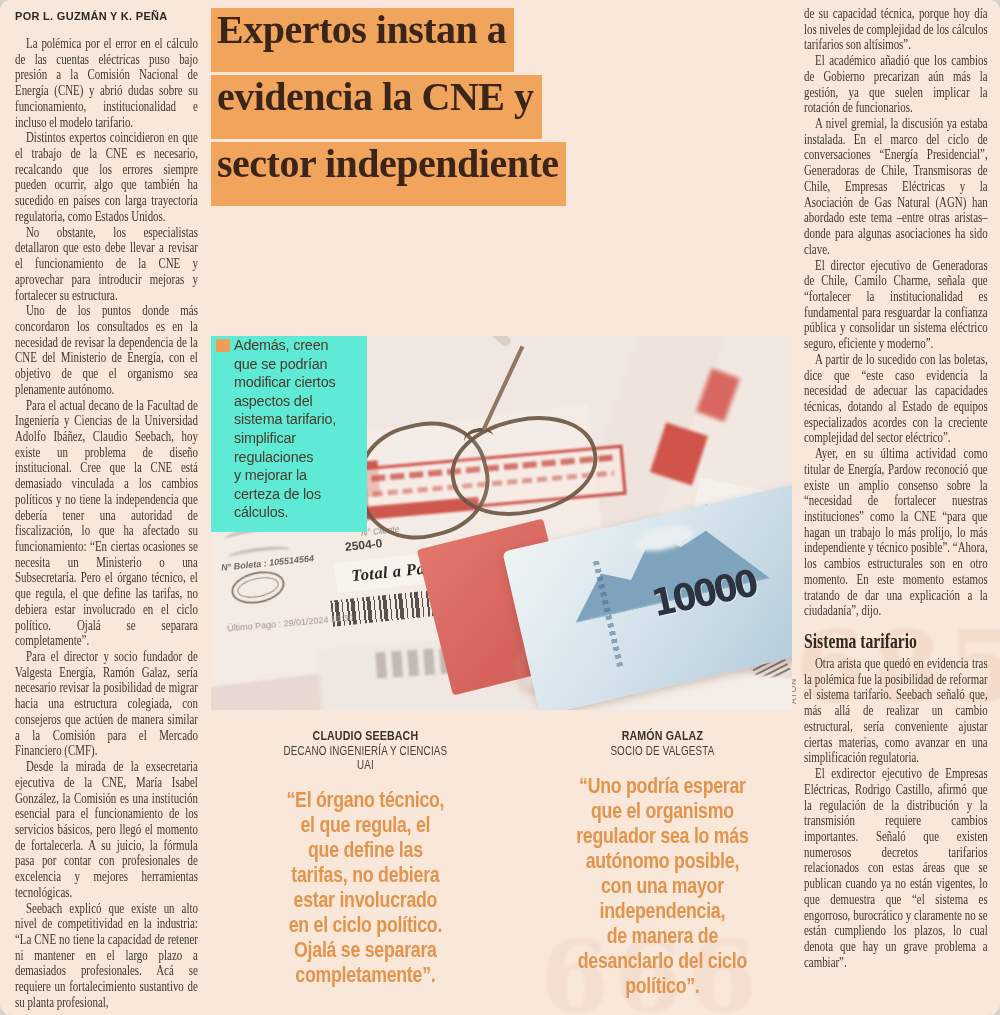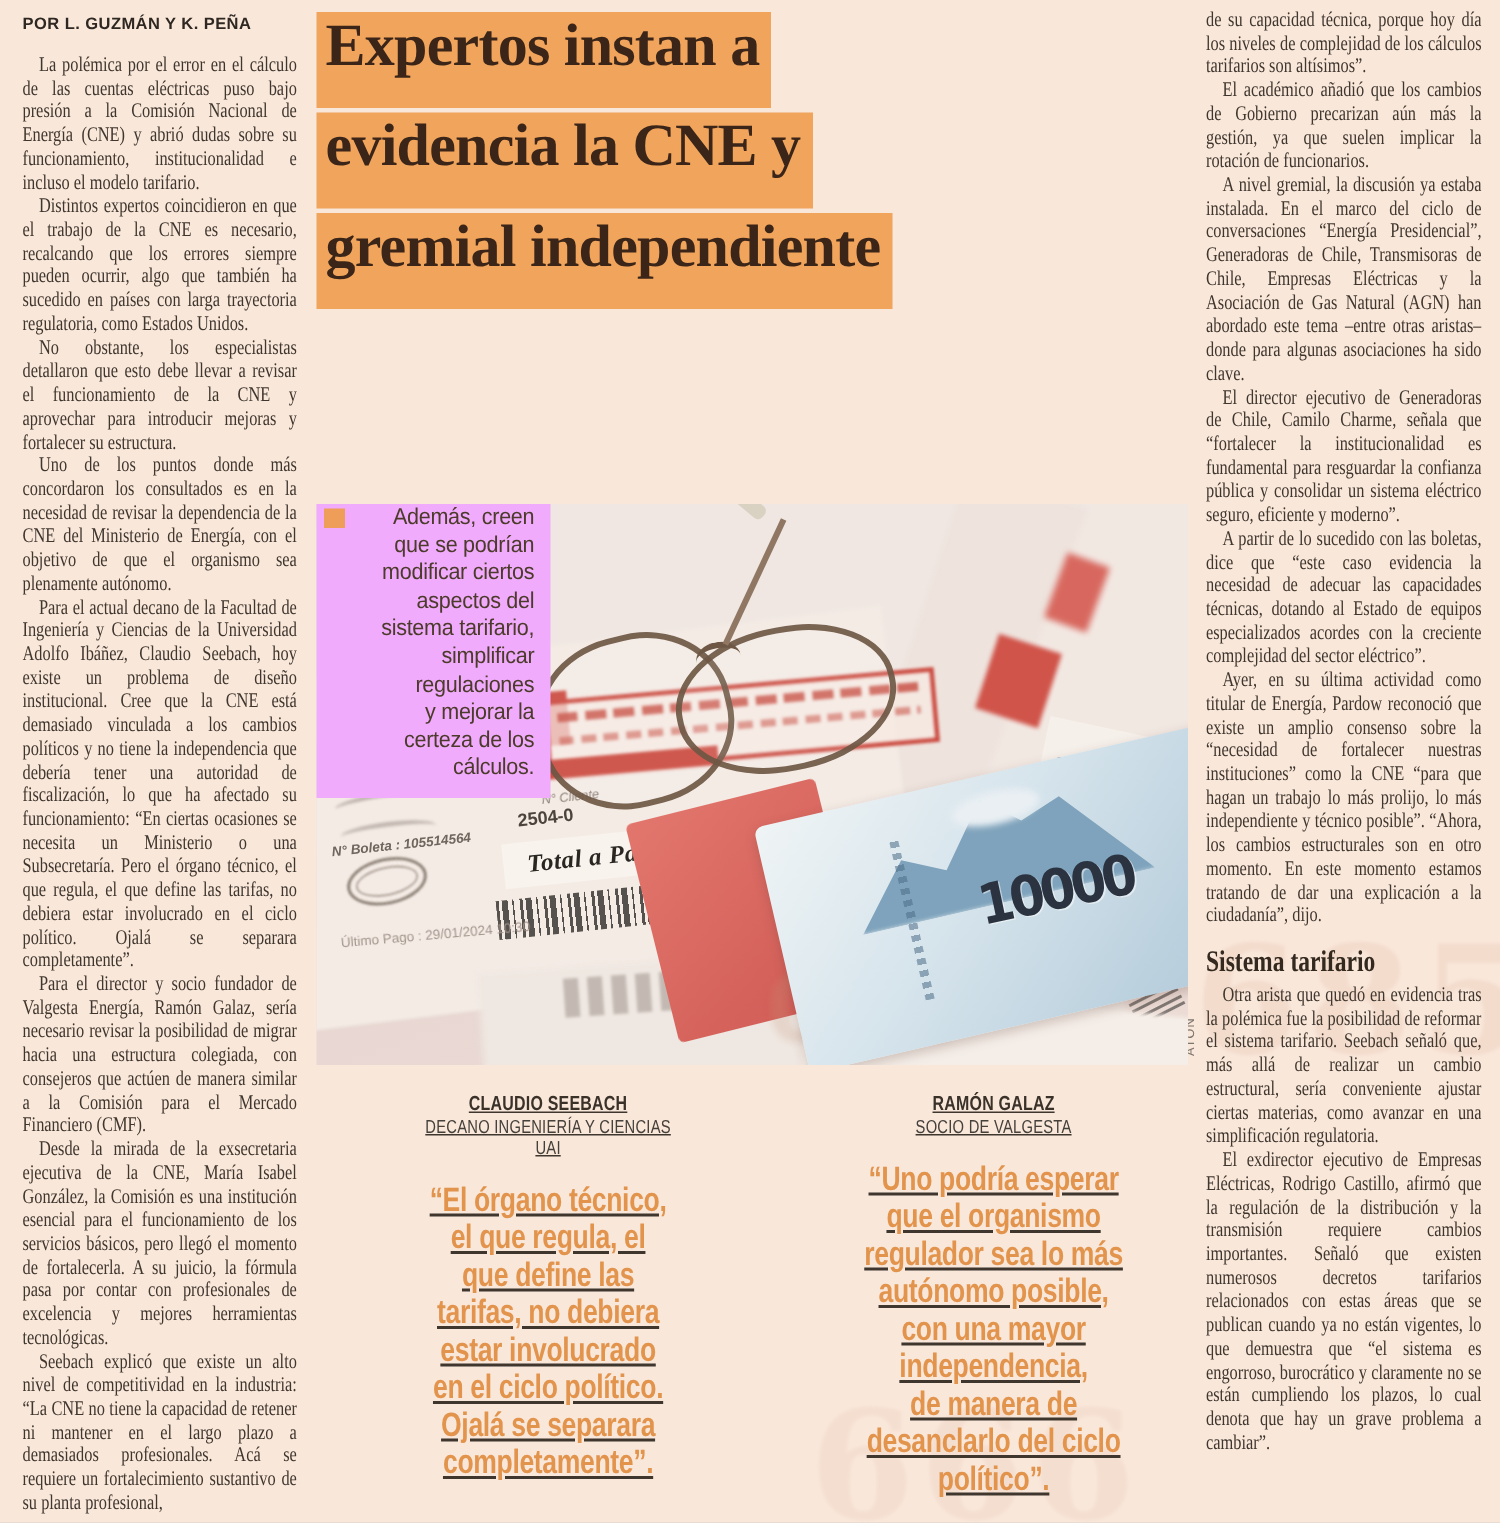--- a/index.html
+++ b/index.html
@@ -1,17 +1,17 @@
 <!DOCTYPE html>
 <html lang="es"><head>
 <meta charset="utf-8">
 <style>
   html,body{margin:0;padding:0;background:#d8d2cc;}
   .page{position:relative;width:1000px;height:1015px;background:#f9e7da;overflow:hidden;
-        font-family:"Liberation Serif",serif;color:#3f362e;margin:0 auto;}
+        font-family:"Liberation Serif",serif;color:#3f362e;margin:0 auto;border-radius:11px;}
 
   
   .byline{position:absolute;left:15px;top:10px;font-family:"Liberation Sans",sans-serif;
           font-weight:bold;font-size:11px;letter-spacing:.3px;color:#2f2822;}
 
   
   .bodycol{position:absolute;text-align:justify;font-size:13.9px;line-height:15.72px;
            transform:scaleX(.785);transform-origin:0 0;color:#3f362e;}
   .bodycol p{margin:0;text-indent:14px;}
   .bodycol p.noind{text-indent:0;}
@@ -21,21 +21,21 @@
 
   
   .headline{position:absolute;left:211px;top:8px;width:600px;}
   .hl-line{display:table;margin:0 0 3px 0;}
   .hl-line span{display:block;background:#f0a45c;color:#3b2518;font-weight:bold;
         font-size:40px;line-height:44px;letter-spacing:-.5px;padding:0 8px 20px 6px;}
   .sub-headline{white-space:pre-line;font-size:38px;line-height:49px;letter-spacing:-.6px;
         color:#362a20;margin-top:4px;padding-left:3px;}
 
   
-  .deck{position:absolute;left:211px;top:336px;width:156px;height:196px;background:#f0abfc;z-index:5;text-align:right;}
+  .deck{position:absolute;left:211px;top:336px;width:156px;height:196px;background:#5eead4;z-index:5;}
   .deck-bullet{position:absolute;left:5px;top:3px;width:14px;height:13px;background:#ee9e58;}
   .deck-text{position:absolute;left:23px;top:0;width:130px;white-space:pre-line;
         font-family:"Liberation Sans",sans-serif;font-size:15.3px;line-height:18.6px;
         letter-spacing:-.2px;color:#4c3a2b;transform:scaleX(.94);transform-origin:0 0;}
 
   
   .photo{position:absolute;left:211px;top:336px;width:581px;height:374px;overflow:hidden;z-index:1;
          background:
            radial-gradient(90% 70% at 30% 35%, rgba(244,233,228,.9), rgba(244,233,228,0) 60%),
            linear-gradient(160deg,#e9dad6 0%,#e3d2cf 35%,#e8d7d2 60%,#ecdcd5 100%);}
@@ -109,21 +109,21 @@
   .photo-credit{position:absolute;left:783px;top:682px;width:40px;font-family:"Liberation Sans",sans-serif;
            font-size:8.5px;letter-spacing:.8px;color:#7d766e;transform:rotate(-90deg);transform-origin:50% 50%;
            text-align:center;top:686px;left:773px;}
 
   
   .ghost{position:absolute;font-family:"DejaVu Serif",serif;font-weight:bold;z-index:0;filter:blur(1px);}
   .ghost-right{left:796px;top:608px;font-size:100px;letter-spacing:6px;color:rgba(205,150,118,.13);}
   .ghost-bottom{left:540px;top:918px;font-size:100px;letter-spacing:4px;color:rgba(205,150,118,.10);}
 
   
-  .quotes{position:absolute;left:224px;top:716px;width:580px;height:299px;display:flex;gap:15px;z-index:2;text-decoration:underline;}
+  .quotes{position:absolute;left:224px;top:716px;width:580px;height:299px;display:flex;gap:15px;z-index:2;}
   .quote-col{flex:1;position:relative;}
   .q-scale{width:127%;margin-left:-13.5%;transform:scaleX(.787);transform-origin:50% 0;
            text-align:center;font-family:"Liberation Sans",sans-serif;}
   .q-name{font-weight:bold;font-size:13.5px;line-height:15px;letter-spacing:.2px;color:#3a3129;margin-top:12px;}
   .q-title{font-size:12.5px;line-height:14px;letter-spacing:.2px;color:#45403a;white-space:pre-line;margin-top:1px;}
   .q-text{white-space:pre-line;font-weight:bold;font-size:22.5px;line-height:25px;letter-spacing:-.3px;
            color:#e2944d;margin-top:15px;}
 </style>
 </head>
 <body>
@@ -147,21 +147,21 @@
   </div>
 
   <div class="headline">
     <div class="hl-line">
       <span>Expertos instan a</span>
     </div>
     <div class="hl-line">
       <span>evidencia la CNE y</span>
     </div>
     <div class="hl-line">
-      <span>gremial independiente</span>
+      <span>sector independiente</span>
     </div>
   </div>
 
   <div class="photo">
     <div class="ph-sheet1"></div>
     <div class="ph-strip-a"></div>
     <div class="ph-strip-b"></div>
     <div class="ph-redbox-r1"></div>
     <div class="ph-redbox-r2"></div>
     <div class="ph-sheet2"></div>

